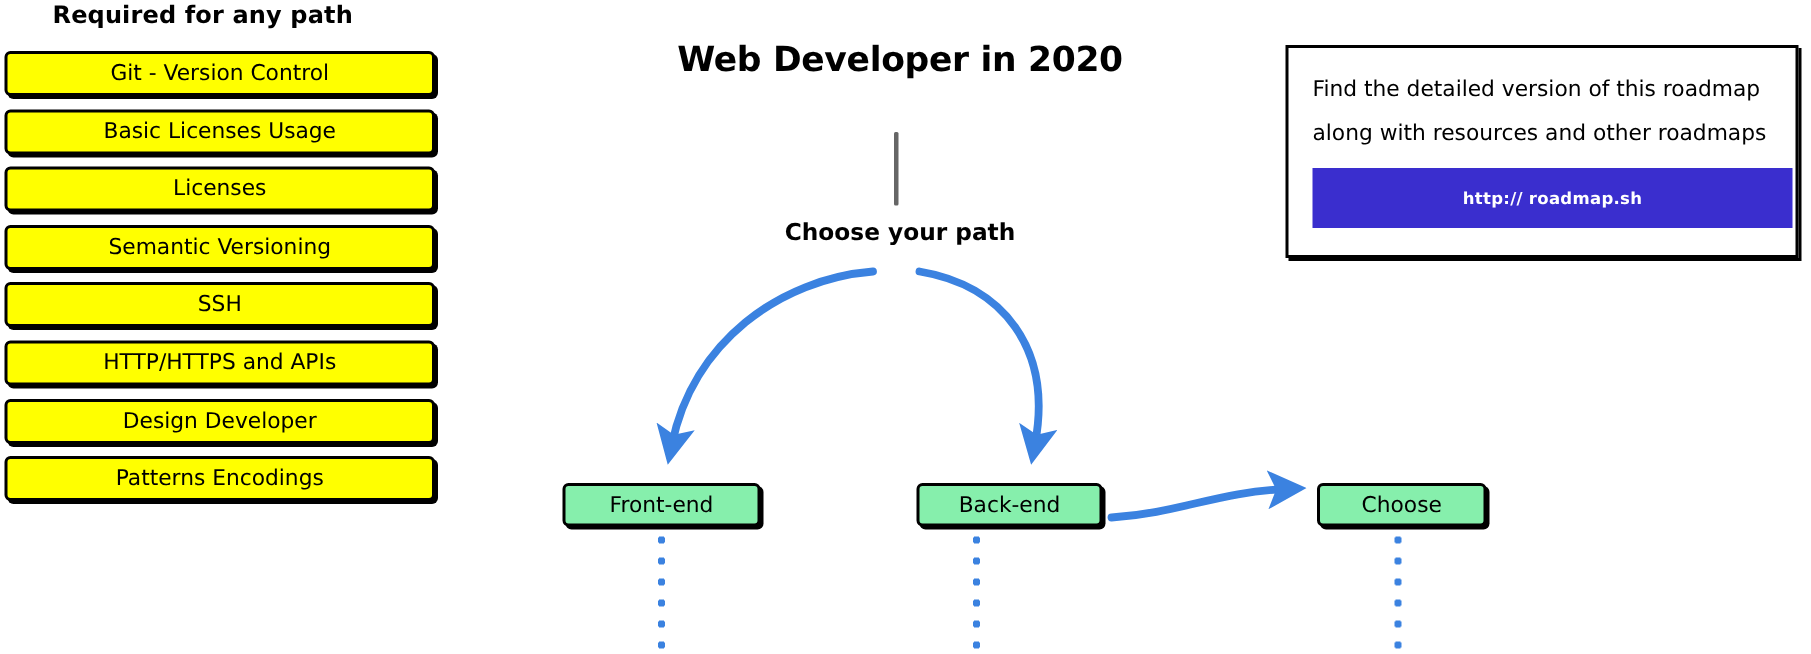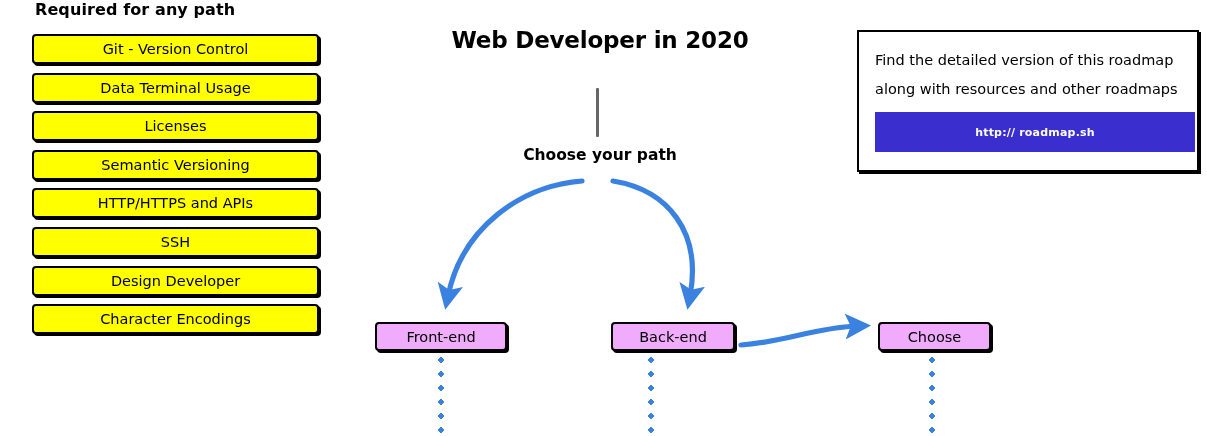--- a/index.html
+++ b/index.html
@@ -50,21 +50,20 @@
     background: #ffff00;
     border: 2.5px solid #000000;
     border-radius: 4px;
     box-shadow: 2px 2px 0 0 #000000;
     display: flex;
     align-items: center;
     justify-content: center;
     font-size: 14.5px;
     color: #000000;
     white-space: nowrap;
-    margin-left: 29px;
   }
 
   
   #roadmap-title {
     position: absolute;
     left: 420px;
     top: 27px;
     width: 360px;
     text-align: center;
     font-size: 23px;
@@ -102,21 +101,21 @@
     width: 1207px;
     height: 436px;
     pointer-events: none;
   }
 
   
   .path-node {
     position: absolute;
     box-sizing: border-box;
     height: 29px;
-    background: #f0abfc;
+    background: #86efac;
     border: 2.5px solid #000000;
     border-radius: 4px;
     box-shadow: 2px 2px 0 0 #000000;
     display: flex;
     align-items: center;
     justify-content: center;
     font-size: 14.5px;
     color: #000000;
     white-space: nowrap;
   }
@@ -175,27 +174,27 @@
     white-space: nowrap;
   }
 </style>
 </head>
 <body>
 
 <div id="required-section">
   <div id="required-heading">Required for any path</div>
   <div id="required-list">
     <div class="req-item">Git - Version Control</div>
-    <div class="req-item">Data Terminal Usage</div>
+    <div class="req-item">Basic Licenses Usage</div>
     <div class="req-item">Licenses</div>
     <div class="req-item">Semantic Versioning</div>
+    <div class="req-item">SSH</div>
     <div class="req-item">HTTP/HTTPS and APIs</div>
-    <div class="req-item">SSH</div>
     <div class="req-item">Design Developer</div>
-    <div class="req-item">Character Encodings</div>
+    <div class="req-item">Patterns Encodings</div>
   </div>
 </div>
 
 <div id="roadmap-title">Web Developer in 2020</div>
 <div id="title-stem"></div>
 <div id="choose-path-label">Choose your path</div>
 
 <svg id="flow-arrows" viewBox="0 0 1207 436">
   <defs>
     <marker id="arrowhead-blue" markerWidth="5" markerHeight="5" refX="2.3" refY="2.5" orient="auto">

